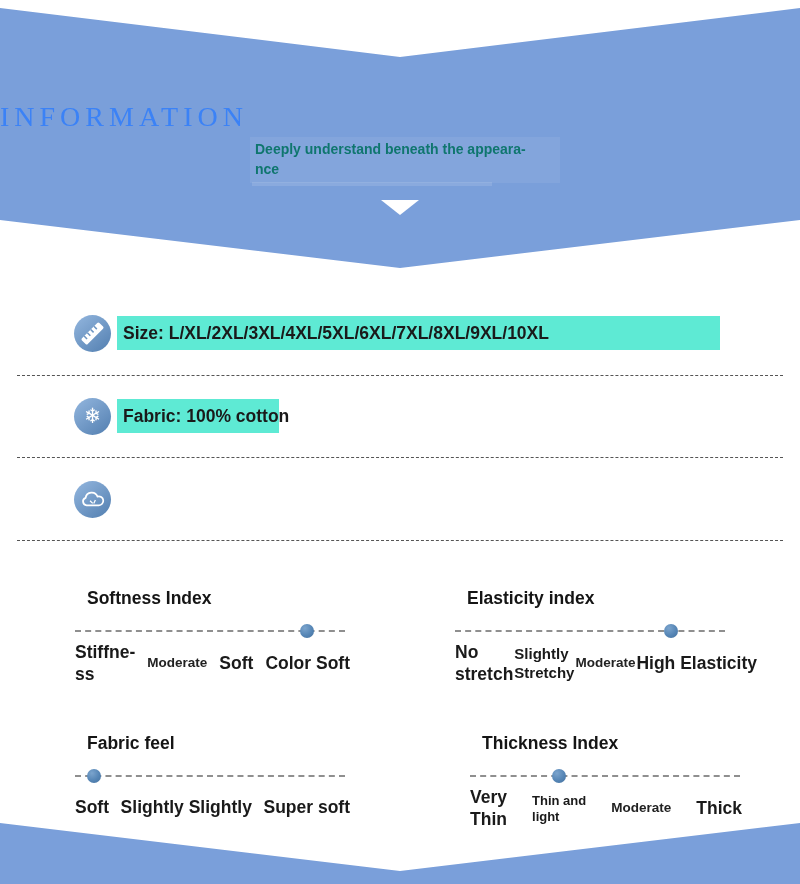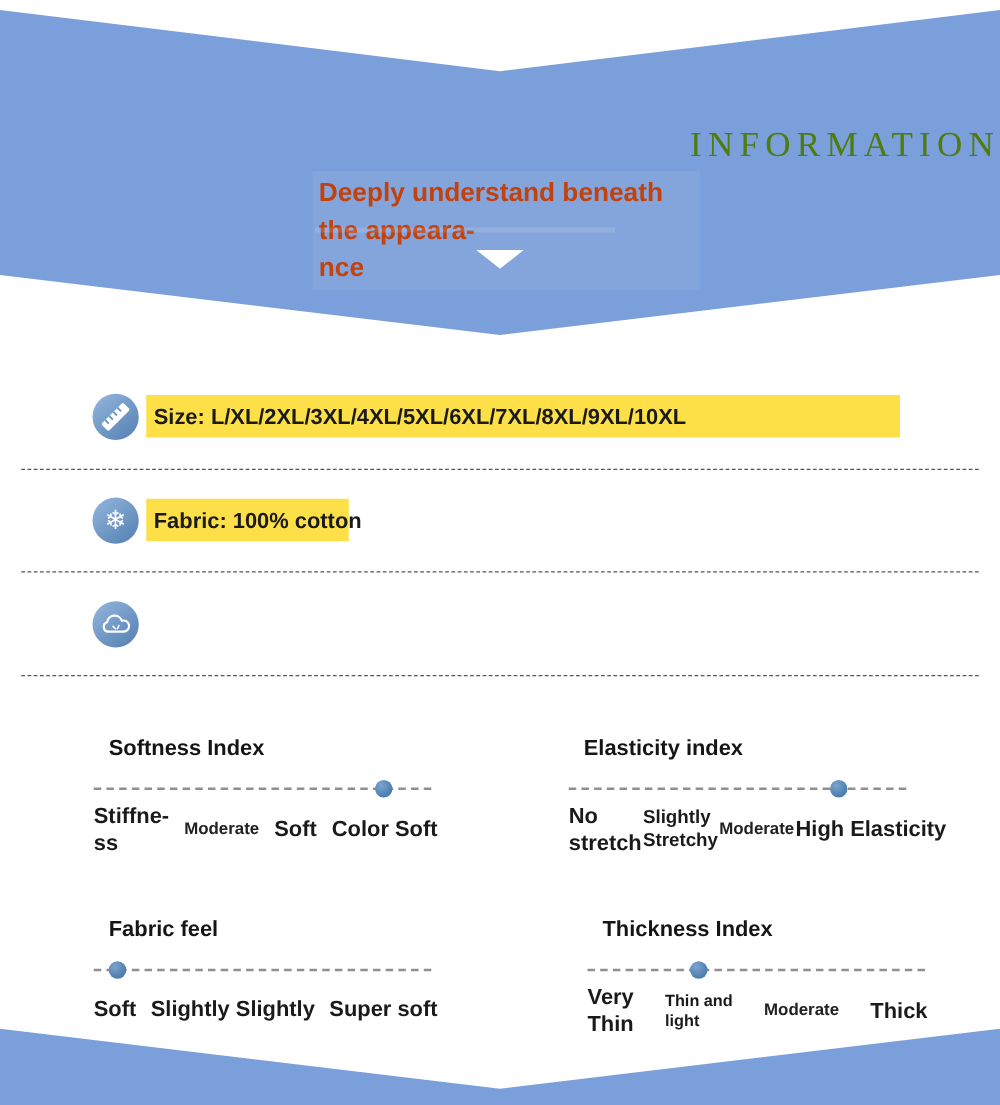--- a/index.html
+++ b/index.html
@@ -3,41 +3,41 @@
 <meta charset="utf-8">
 <style>
   html,body{margin:0;padding:0;background:#fff;}
   .page{position:relative;width:800px;height:884px;background:#fff;overflow:hidden;
         font-family:"Liberation Sans",sans-serif;color:#1a1a1a;}
 
   
   .banner{position:absolute;left:0;top:0;width:800px;height:268px;}
   .banner-bg{position:absolute;inset:0;background:#7a9fda;
              clip-path:polygon(0 8px,50% 57px,100% 8px,100% 220px,50% 268px,0 220px);}
-  .banner-title{position:absolute;left:0;right:0;top:101px;margin:0;text-align:right;
+  .banner-title{position:absolute;left:0;right:0;top:101px;margin:0;text-align:left;
                 font-family:"Liberation Serif",serif;font-weight:400;font-size:28px;
-                letter-spacing:5px;color:#4d7c0f;}
+                letter-spacing:5px;color:#3b82f6;}
   .banner-subtitle{position:absolute;left:250px;top:137px;width:300px;margin:0;
                    padding:3px 5px;background:rgba(255,255,255,0.07);
-                   color:#c2410c;font-size:21px;font-weight:700;line-height:1.42;
+                   color:#0f766e;font-size:14px;font-weight:700;line-height:1.42;
                    white-space:pre-line;}
   .banner-underline{position:absolute;left:252px;top:182px;width:240px;height:4px;
                     background:rgba(255,255,255,0.12);}
   .banner-arrow{position:absolute;left:381px;top:200px;width:0;height:0;
                 border-left:19px solid transparent;border-right:19px solid transparent;
                 border-top:15px solid #fff;}
 
   
   .spec-icon{position:absolute;left:74px;width:37px;height:37px;border-radius:50%;
              background:linear-gradient(140deg,#8db1da 10%,#5c87b7 85%);
              display:flex;align-items:center;justify-content:center;}
   .icon-1{top:315px}.icon-2{top:398px}.icon-3{top:481px}
   .snowflake-glyph{color:#fff;font-size:21px;line-height:1;
                    font-family:"DejaVu Sans",sans-serif;}
-  .spec-strip{position:absolute;left:117px;height:34px;background:#fde047;
+  .spec-strip{position:absolute;left:117px;height:34px;background:#5eead4;
               display:flex;align-items:center;padding-left:6px;box-sizing:border-box;}
   .strip-1{top:316px;width:603px}.strip-2{top:399px;width:162px}.strip-3{top:482px;width:421px}
   .spec-text{font-size:17.5px;font-weight:700;color:#1a1a1a;white-space:nowrap;}
 
   .dashed-sep{position:absolute;left:17px;width:766px;height:0;border-top:1.5px dashed #555;}
   .sep-1{top:375px}.sep-2{top:457px}.sep-3{top:540px}
 
   
   .index-block{position:absolute;}
   .pos-tl{left:75px;top:576px;width:275px}

